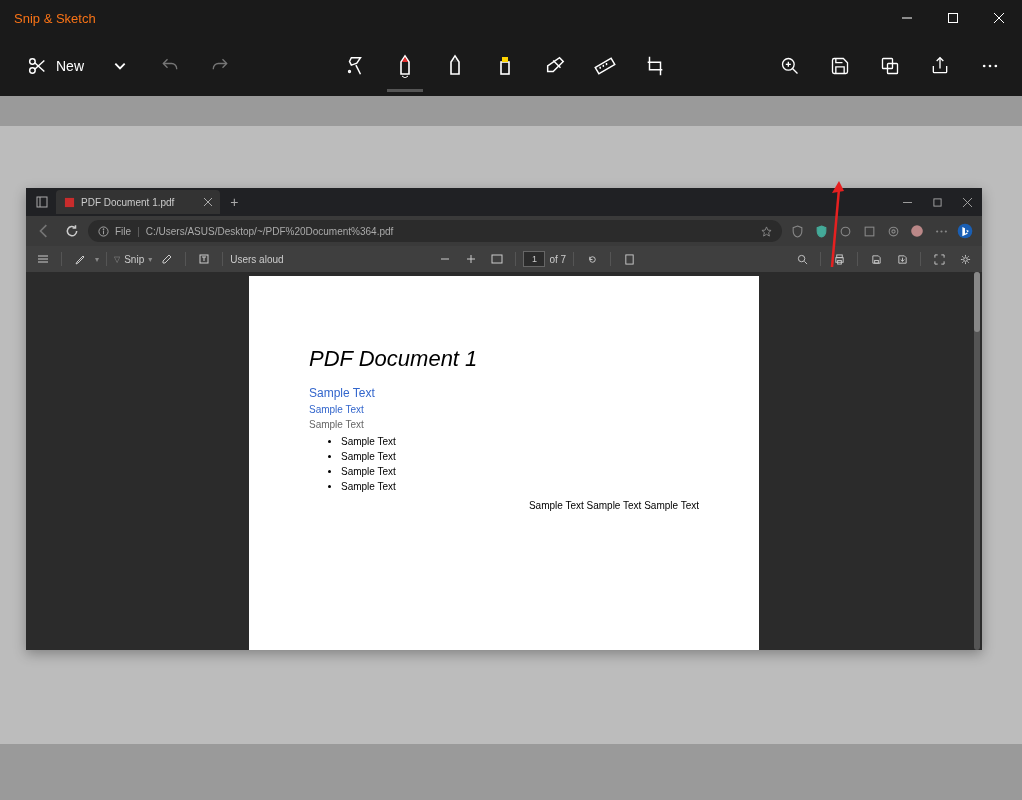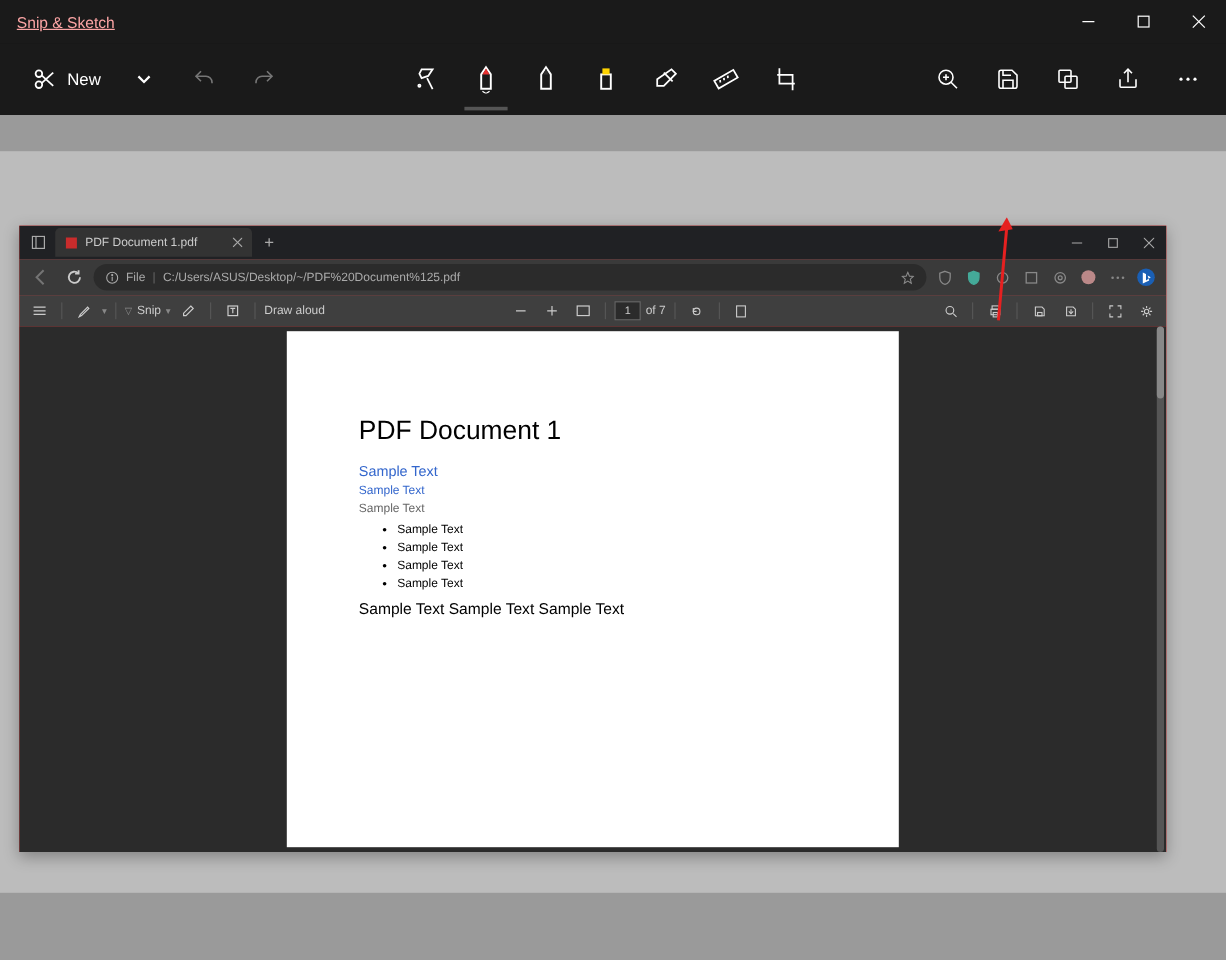--- a/index.html
+++ b/index.html
@@ -11,22 +11,21 @@
     overflow: hidden;
     position: relative;
   }
   .titlebar {
     height: 36px;
     background: #1a1a1a;
     display: flex;
     align-items: center;
     justify-content: space-between;
     padding-left: 14px;
-    color: #fca5a5;
-    text-decoration: underline;
+    color: #f97316;
   }
   .title-text { font-size: 13px; font-weight: 400; }
   .win-controls { display: flex; }
   .win-btn { width: 46px; height: 36px; display:flex; align-items:center; justify-content:center; }
   .win-btn svg { width: 12px; height: 12px; }
   .toolbar {
     height: 60px;
     background: #1a1a1a;
     display: flex;
     align-items: center;
@@ -52,22 +51,22 @@
   }
   .inner-strip {
     position:absolute;
     top:0; left:0; right:0; height:30px; background:#9a9a9a;
   }
   .bottom-strip {
     position:absolute; bottom:0; left:0; right:0; height:56px; background:#9a9a9a;
   }
   .screenshot {
     position:absolute;
-    top:92px; left:16px; width:956px; height:522px;
-    background:#ef4444;
+    top:92px; left:26px; width:956px; height:462px;
+    background:#be185d;
     box-shadow: 0 4px 12px rgba(0,0,0,0.3);
     overflow:hidden;
   }
   .edge-tabbar {
     height:28px; background:#202124; display:flex; align-items:center; padding-left:6px; gap:4px;
   }
   .edge-tabbar .tab {
     display:flex; align-items:center; gap:6px; padding:0 8px; height:24px; background:#333; border-radius:4px 4px 0 0;
     color:#ccc; font-size:10px;
   }
@@ -95,26 +94,26 @@
   }
   .pdf-canvas {
     position:absolute; top:84px; left:0; right:0; bottom:0; background:#2b2b2b;
     display:flex; justify-content:center; padding-top:4px;
   }
   .pdf-scroll { position:absolute; right:2px; top:0; bottom:0; width:6px; background:#555; border-radius:3px; }
   .pdf-scroll-thumb { position:absolute; top:0; width:6px; height:60px; background:#888; border-radius:3px; }
   .page {
     width:510px; height:430px; background:#fff; padding:70px 60px 20px 60px; color:#000;
   }
-  .page h1 { font-size:22px; font-weight:400; margin-bottom:14px; }
+  .page h1 { font-size:22px; font-weight:400; margin-bottom:14px;font-style:italic; }
   .page .h2 { font-size:12px; color:#3366cc; margin-bottom:4px; }
   .page .h3 { font-size:10px; color:#3366cc; margin-bottom:4px; }
   .page .h4 { font-size:10px; color:#666; margin-bottom:4px; }
   .page ul { list-style:disc; padding-left:32px; font-size:10px; line-height:1.5; margin-bottom:6px;}
-  .page .para { font-size:13px; }
+  .page .para { font-size:10px;text-align:right; }
   
   .arrow {
     position:absolute;
     top:85px; left:826px; width:18px; height:88px;
     pointer-events:none;
   }
   svg { display:block; }
 </style>
 </head>
 <body>
@@ -324,21 +323,21 @@
       <div class="url-box">
         <span>
           <svg width="11" height="11" viewBox="0 0 12 12" fill="none" stroke="#aaa">
               <circle cx="6" cy="6" r="5"></circle>
               <line x1="6" y1="5" x2="6" y2="9"></line>
               <circle cx="6" cy="3.5" r="0.5" fill="#aaa"></circle>
             </svg>
         </span>
         <span>File</span>
         <span style="color:#666">|</span>
-        <span>C:/Users/ASUS/Desktop/~/PDF%20Document%125.pdf</span>
+        <span>C:/Users/ASUS/Desktop/~/PDF%20Document%364.pdf</span>
         <span style="margin-left:auto">
           <svg width="11" height="11" viewBox="0 0 12 12" fill="none" stroke="#888">
               <polygon points="6,1 7.5,4.5 11,4.8 8.3,7.2 9.2,11 6,9 2.8,11 3.7,7.2 1,4.8 4.5,4.5"></polygon>
             </svg>
         </span>
       </div>
       <div class="ext">
         <div>
             <svg width="13" height="13" viewBox="0 0 12 12" fill="none" stroke="#888">
               <path d="M6 1l4 1.5v3c0 3-2 5-4 5.5-2-.5-4-2.5-4-5.5v-3z"></path>
@@ -412,21 +411,21 @@
         </div>
       <div class="sep"></div>
       <div class="pico">
           <svg width="12" height="12" viewBox="0 0 12 12" fill="none" stroke="#ccc">
             <rect x="2" y="2" width="8" height="8"></rect>
             <line x1="4" y1="4" x2="8" y2="4"></line>
             <line x1="6" y1="4" x2="6" y2="8"></line>
           </svg>
         </div>
       <div class="sep"></div>
-      <span>Draw aloud</span>
+      <span>Users aloud</span>
 
       <div style="flex:1;display:flex;justify-content:center;align-items:center;gap:4px">
         <div class="pico">
             <svg width="10" height="10" viewBox="0 0 10 10">
               <line x1="1" y1="5" x2="9" y2="5" stroke="#ccc"></line>
             </svg>
           </div>
         <div class="pico">
             <svg width="10" height="10" viewBox="0 0 10 10">
               <line x1="1" y1="5" x2="9" y2="5" stroke="#ccc"></line>

